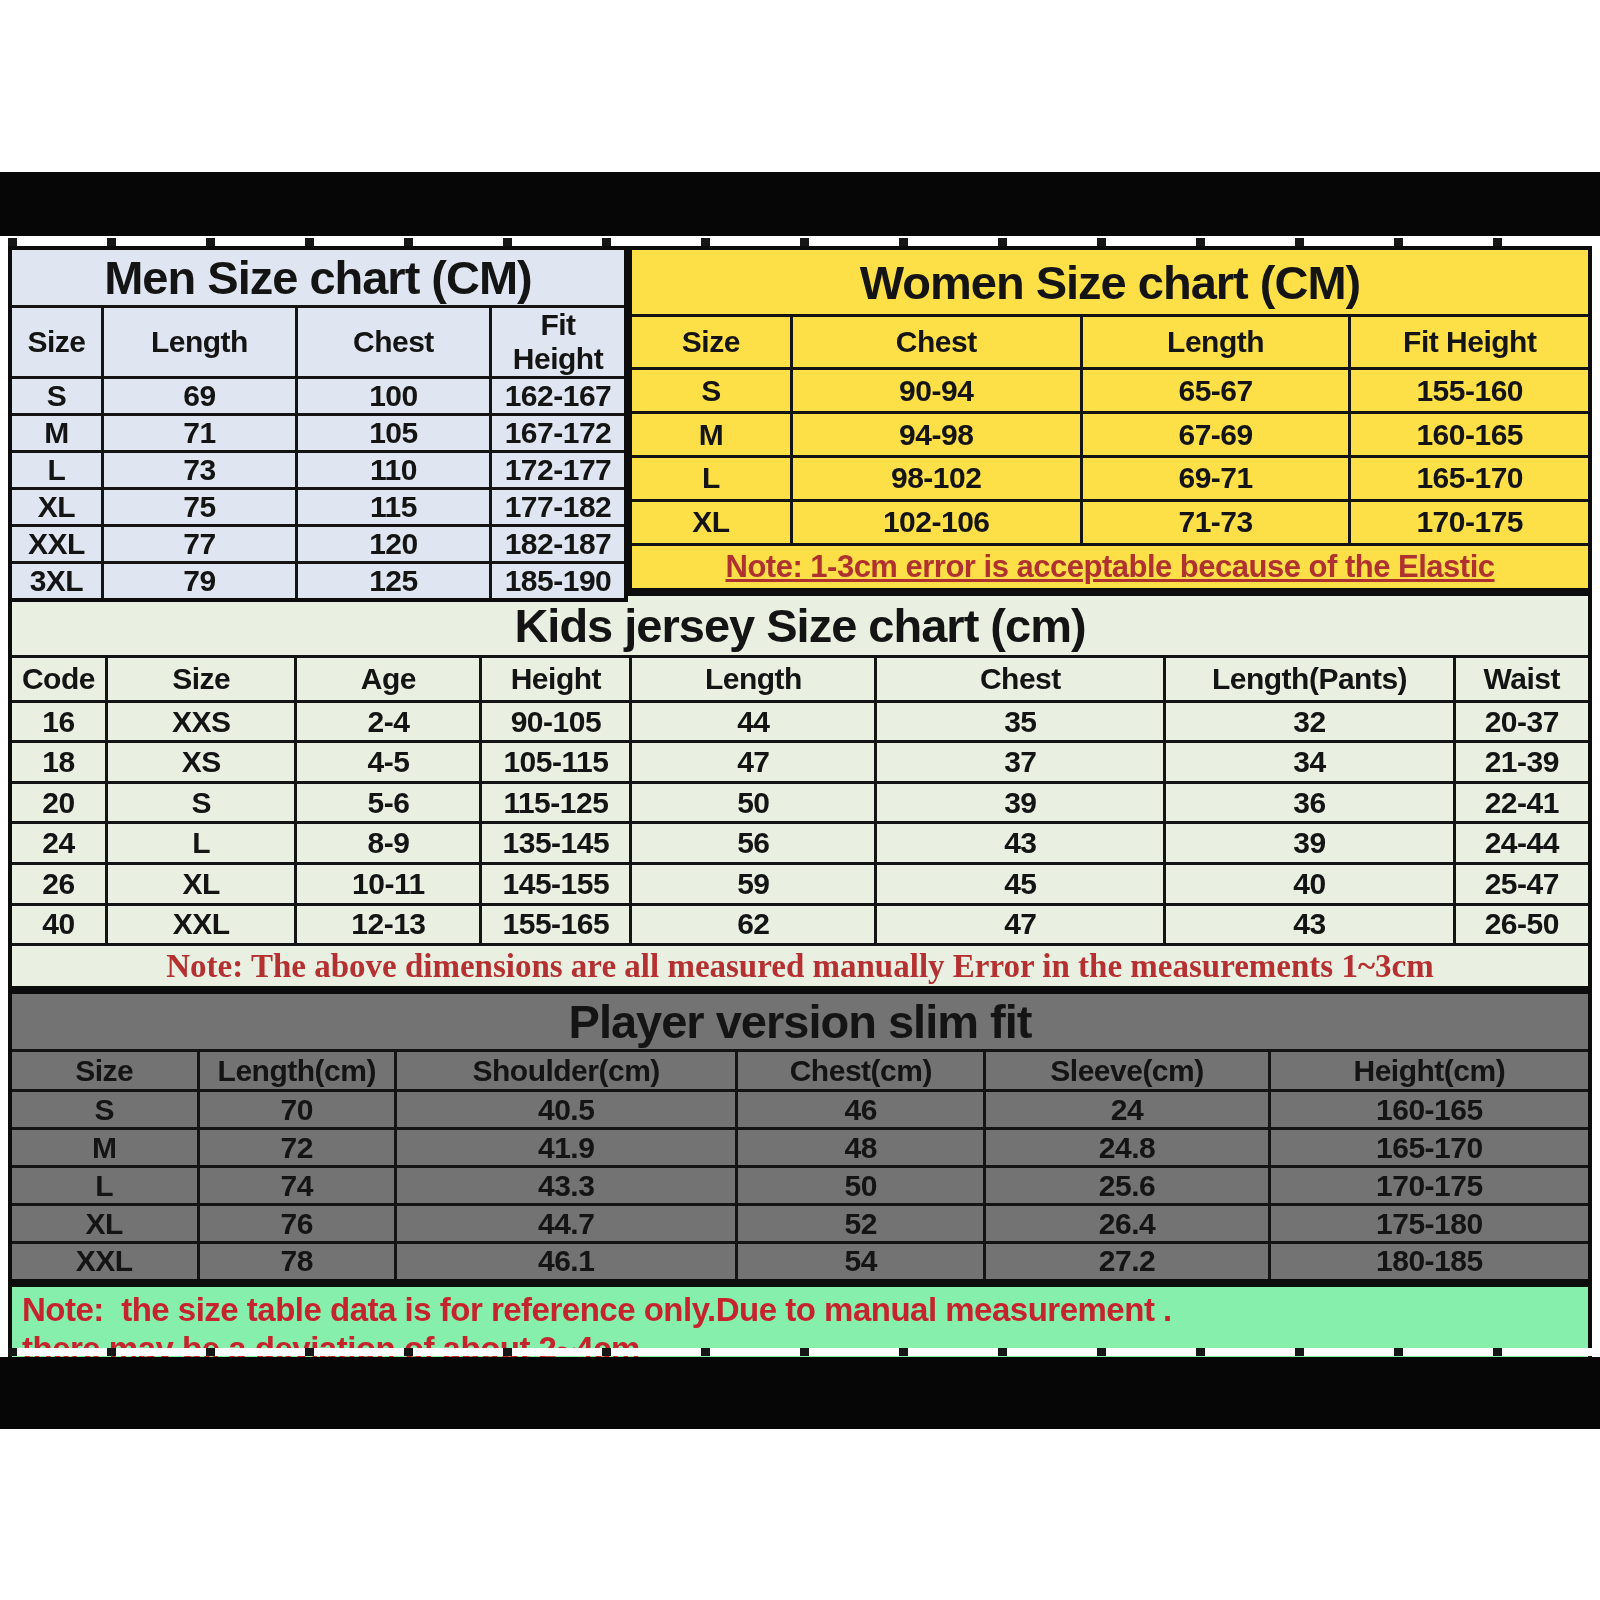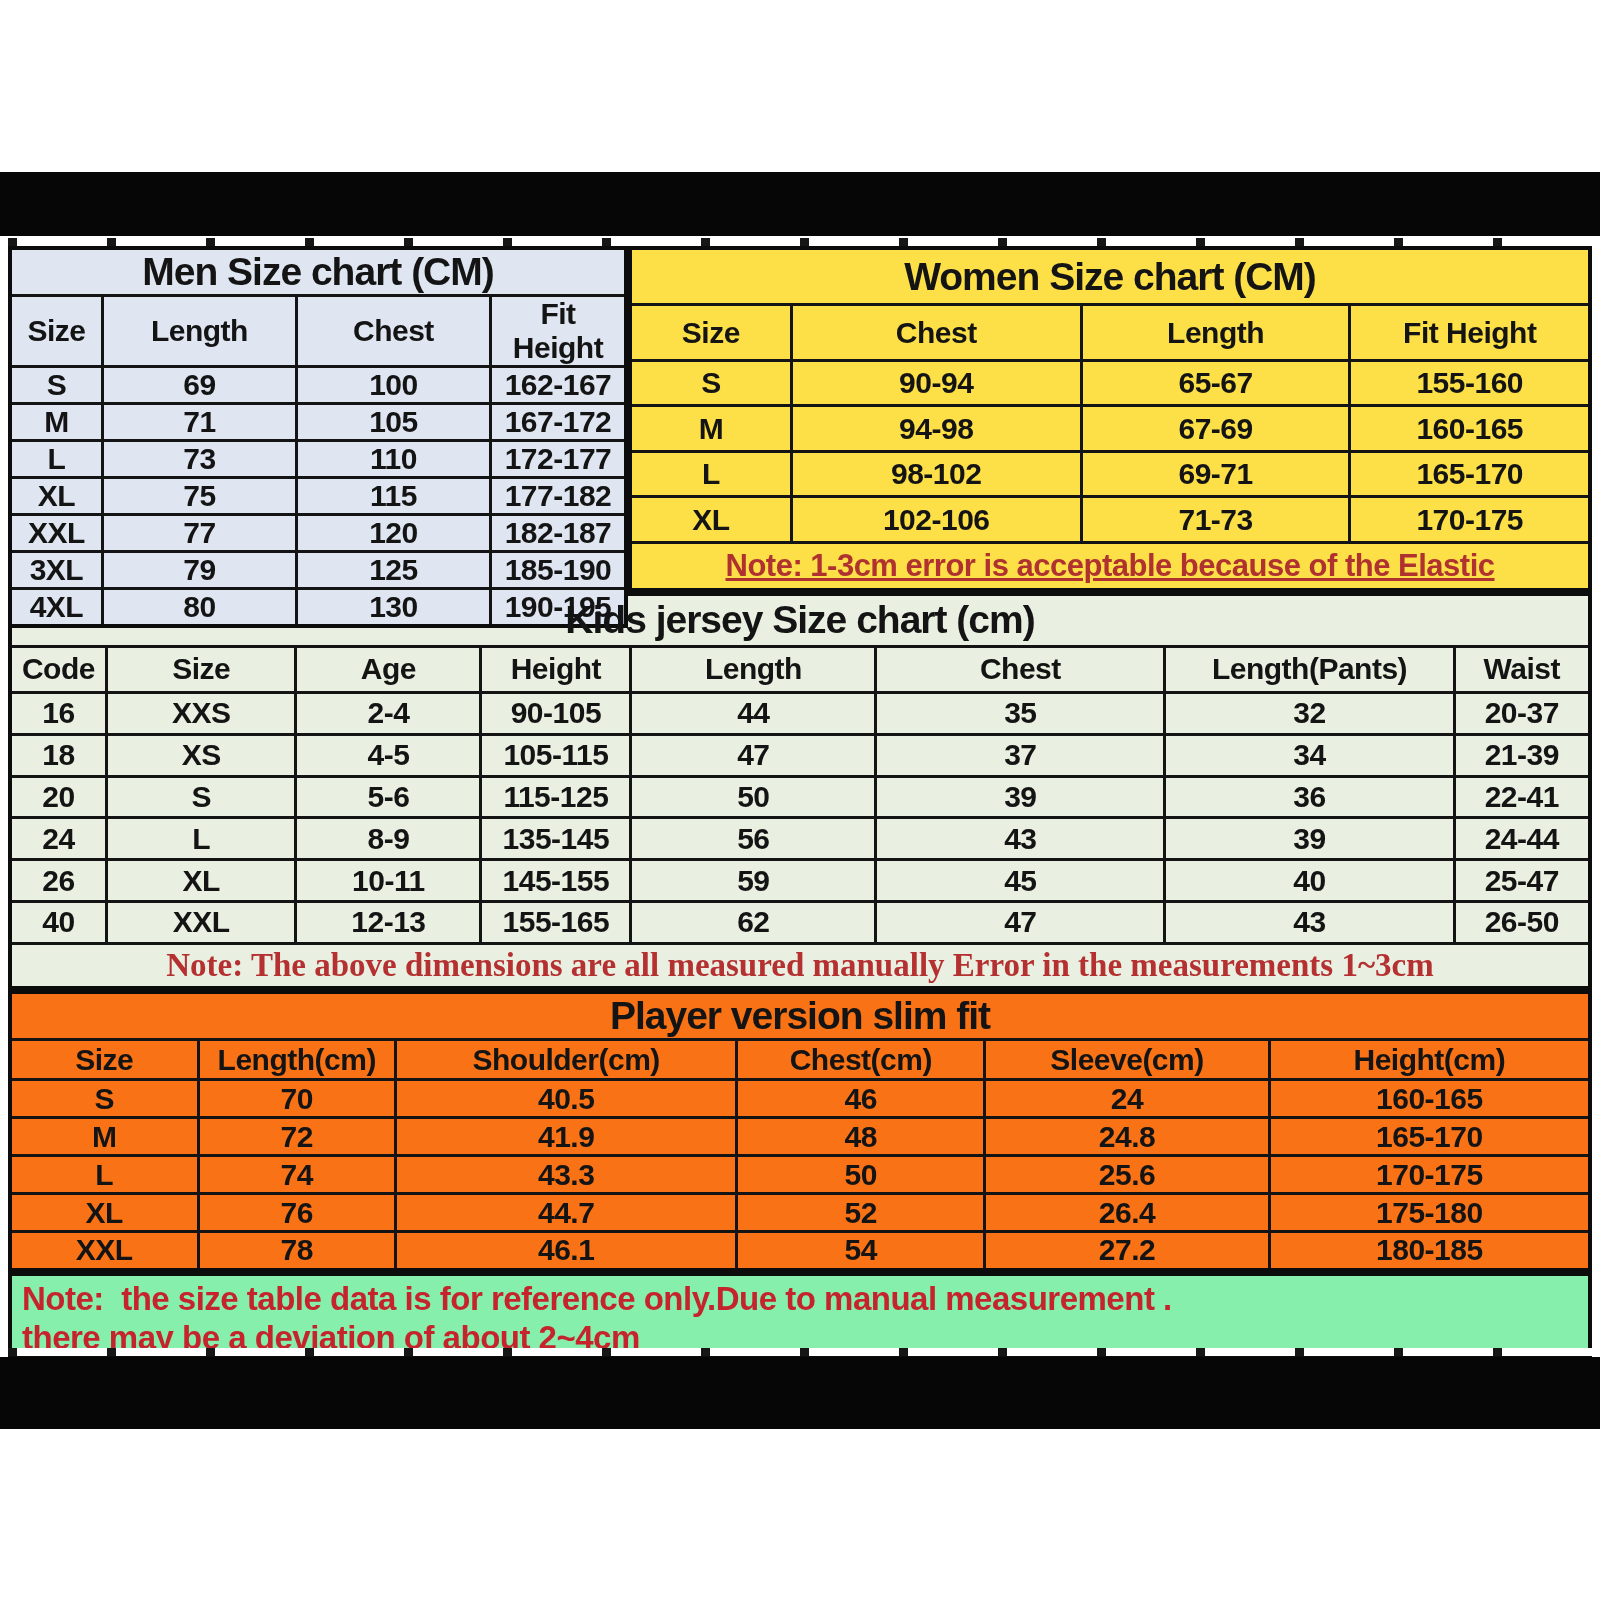--- a/index.html
+++ b/index.html
@@ -24,23 +24,23 @@
   table, .footer-note { border:4px solid #0c0c0c; }
   td, th { border:3px solid #141414; text-align:center; vertical-align:middle;
            font-weight:bold; font-size:30px; letter-spacing:-0.5px; overflow:hidden; }
 
   .row-top { display:flex; height:346px; }
   .men-wrap { width:620px; height:346px; }
   .women-wrap { width:964px; height:346px; }
   .men-table { background:#dfe6f1; height:100%; }
   .women-table { background:#fde047; height:100%; }
   .kids-table { background:#e9f0e1; height:398px; }
-  .player-table { background:#f97316; height:272px; }
-
-  tr.title-row td { font-size:39px; letter-spacing:-1px; }
+  .player-table { background:#737373; height:272px; }
+
+  tr.title-row td { font-size:47px; letter-spacing:-1px; }
   .men-table tr.title-row, .women-table tr.title-row { height:44px; }
   .men-table tr.header-row, .women-table tr.header-row { height:46px; }
   .men-table tbody tr { height:36.5px; }
   .women-table tbody tr { height:38px; }
   .kids-table tr.title-row { height:46px; }
   .kids-table tr.header-row { height:42px; }
   .kids-table tbody tr { height:38px; }
   .player-table tr.title-row { height:42px; }
   .player-table tr.header-row { height:40px; }
   .player-table tbody tr { height:38px; }
@@ -120,26 +120,20 @@
                 <td>XXL</td>
                 <td>77</td>
                 <td>120</td>
                 <td>182-187</td>
               </tr>
               <tr>
                 <td>3XL</td>
                 <td>79</td>
                 <td>125</td>
                 <td>185-190</td>
-              </tr>
-              <tr>
-                <td>4XL</td>
-                <td>80</td>
-                <td>130</td>
-                <td>190-195</td>
               </tr>
             </tbody>
         </table>
       </div>
 
       <div class="women-wrap">
         <table class="women-table">
           <colgroup>
             <col style="width:16.8%">
               <col style="width:30.2%">

